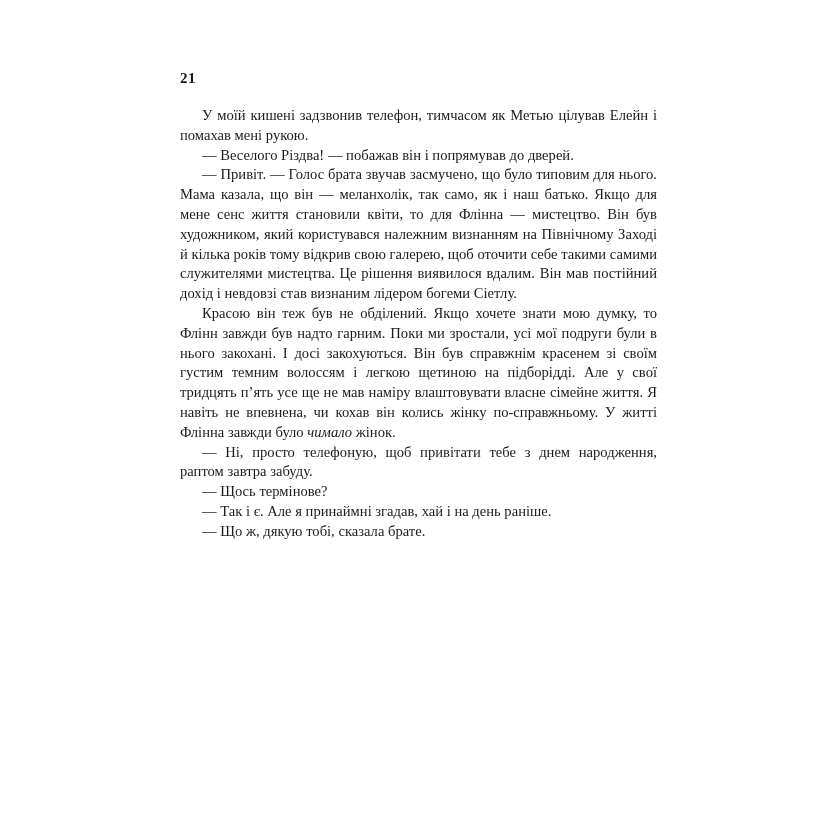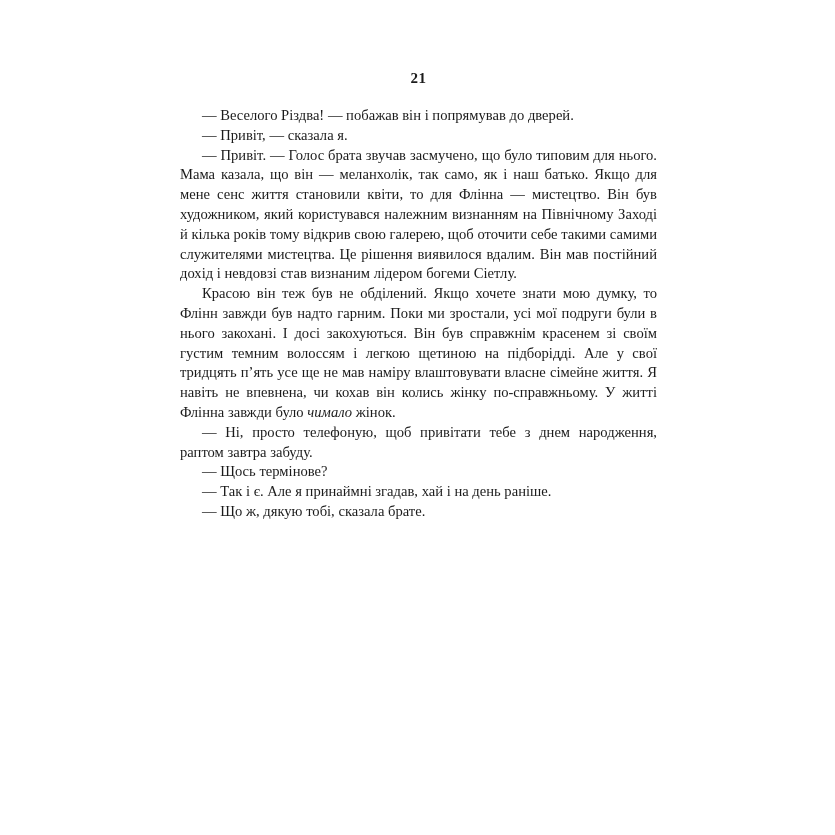--- a/index.html
+++ b/index.html
@@ -15,21 +15,21 @@
     background: #ffffff;
     overflow: hidden;
     font-family: "Liberation Serif", "DejaVu Serif", serif;
     color: #1b1b1b;
   }
   .folio {
     position: absolute;
     top: 70px;
     left: 180px;
     width: 477px;
-    text-align: center;
+    text-align: left;
     font-size: 15px;
     font-weight: bold;
     letter-spacing: 0.5px;
   }
   .body-text {
     position: absolute;
     top: 106px;
     left: 180px;
     width: 477px;
     font-size: 14.6px;
@@ -46,22 +46,22 @@
   }
 </style>
 </head>
 <body>
 
 <div class="book-page">
 
   <div class="folio">21</div>
 
   <div class="body-text">
+    <p>У моїй кишені задзвонив телефон, тимчасом як Метью цілував Елейн і помахав мені рукою.</p>
     <p>— Веселого Різдва! — побажав він і попрямував до дверей.</p>
-    <p>— Привіт, — сказала я.</p>
     <p>— Привіт. — Голос брата звучав засмучено, що було типовим для нього. Мама казала, що він — меланхолік, так само, як і наш батько. Якщо для мене сенс життя становили квіти, то для Флінна — мистецтво. Він був художником, який користувався належним визнанням на Північному Заході й кілька років тому відкрив свою галерею, щоб оточити себе такими самими служителями мистецтва. Це рішення виявилося вдалим. Він мав постійний дохід і невдовзі став визнаним лідером богеми Сіетлу.</p>
     <p>Красою він теж був не обділений. Якщо хочете знати мою думку, то Флінн завжди був надто гарним. Поки ми зростали, усі мої подруги були в нього закохані. І досі закохуються. Він був справжнім красенем зі своїм густим темним волоссям і легкою щетиною на підборідді. Але у свої тридцять п’ять усе ще не мав наміру влаштовувати власне сімейне життя. Я навіть не впевнена, чи кохав він колись жінку по-справжньому. У житті Флінна завжди було <em>чимало</em> жінок.</p>
     <p>— Ні, просто телефоную, щоб привітати тебе з днем народження, раптом завтра забуду.</p>
     <p>— Щось термінове?</p>
     <p>— Так і є. Але я принаймні згадав, хай і на день раніше.</p>
     <p>— Що ж, дякую тобі, сказала брате.</p>
   </div>
 
 </div>
 

